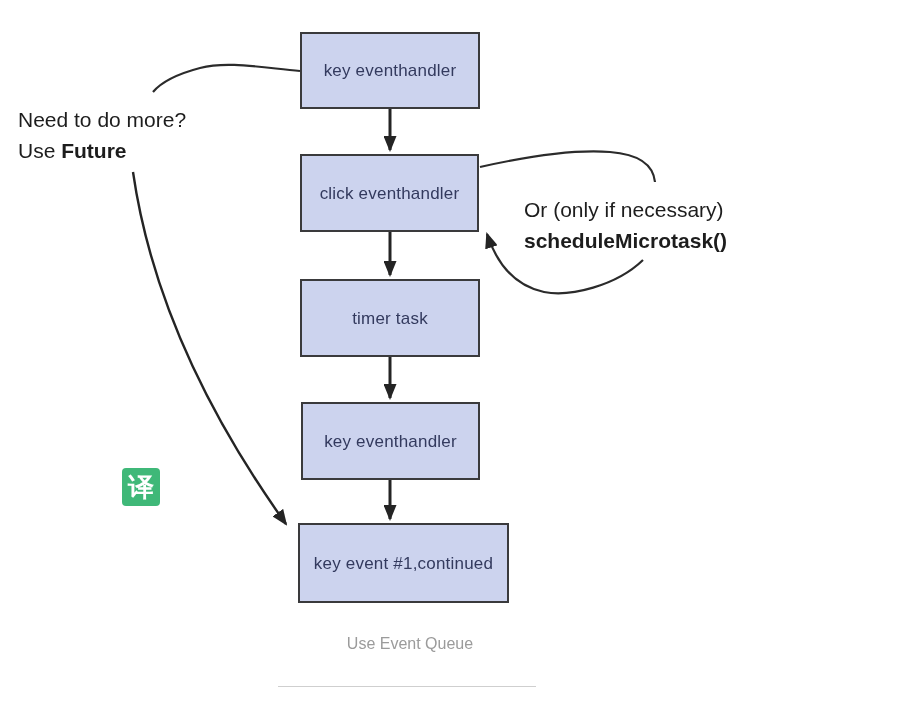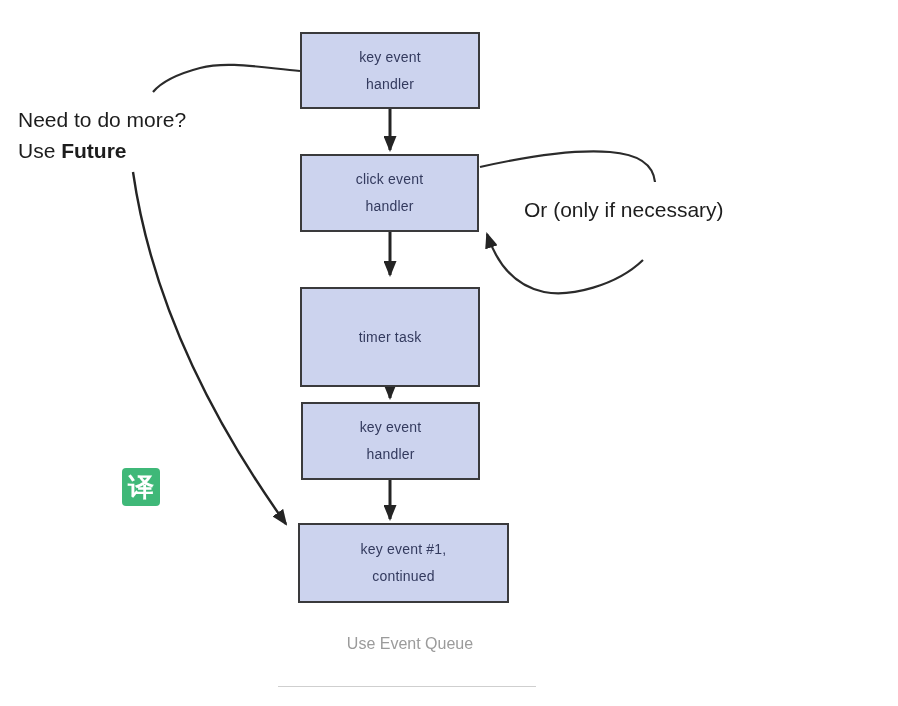--- a/index.html
+++ b/index.html
@@ -20,31 +20,30 @@
     width: 898px; height: 706px;
     pointer-events: none;
   }
 
   .flow-box {
     position: absolute;
     background: #ccd3ee;
     border: 2px solid #3a3a3c;
     color: #333a5e;
     display: flex;
-    flex-direction: column;
     align-items: center;
     justify-content: center;
     text-align: center;
-    font-size: 14px;
+    font-size: 17px;
     line-height: 27px;
     letter-spacing: 0.2px;
   }
   .box-1 { left: 300px; top: 32px;  width: 180px; height: 77px; }
   .box-2 { left: 300px; top: 154px; width: 179px; height: 78px; }
-  .box-3 { left: 300px; top: 287px; width: 180px; height: 100px; text-align: right; }
+  .box-3 { left: 300px; top: 279px; width: 180px; height: 78px; text-align: right; }
   .box-4 { left: 301px; top: 402px; width: 179px; height: 78px; }
   .box-5 { left: 298px; top: 523px; width: 211px; height: 80px; }
 
   .note {
     position: absolute;
     color: #1d1d1d;
     font-size: 21px;
     line-height: 31px;
     text-align: left;
   }
@@ -130,20 +129,21 @@
     <span>continued</span>
   </div>
 
   <div class="note note-left">
     <div>Need to do more?</div>
     <div><span>Use </span><span class="bold">Future</span></div>
   </div>
 
   <div class="note note-right">
     <div>Or (only if necessary)</div>
+    <div class="bold">scheduleMicrotask()</div>
   </div>
 
   <div class="translate-badge">
     <span>译</span>
   </div>
 
   <div class="caption">Use Event Queue</div>
 
   <div class="divider"></div>
 

